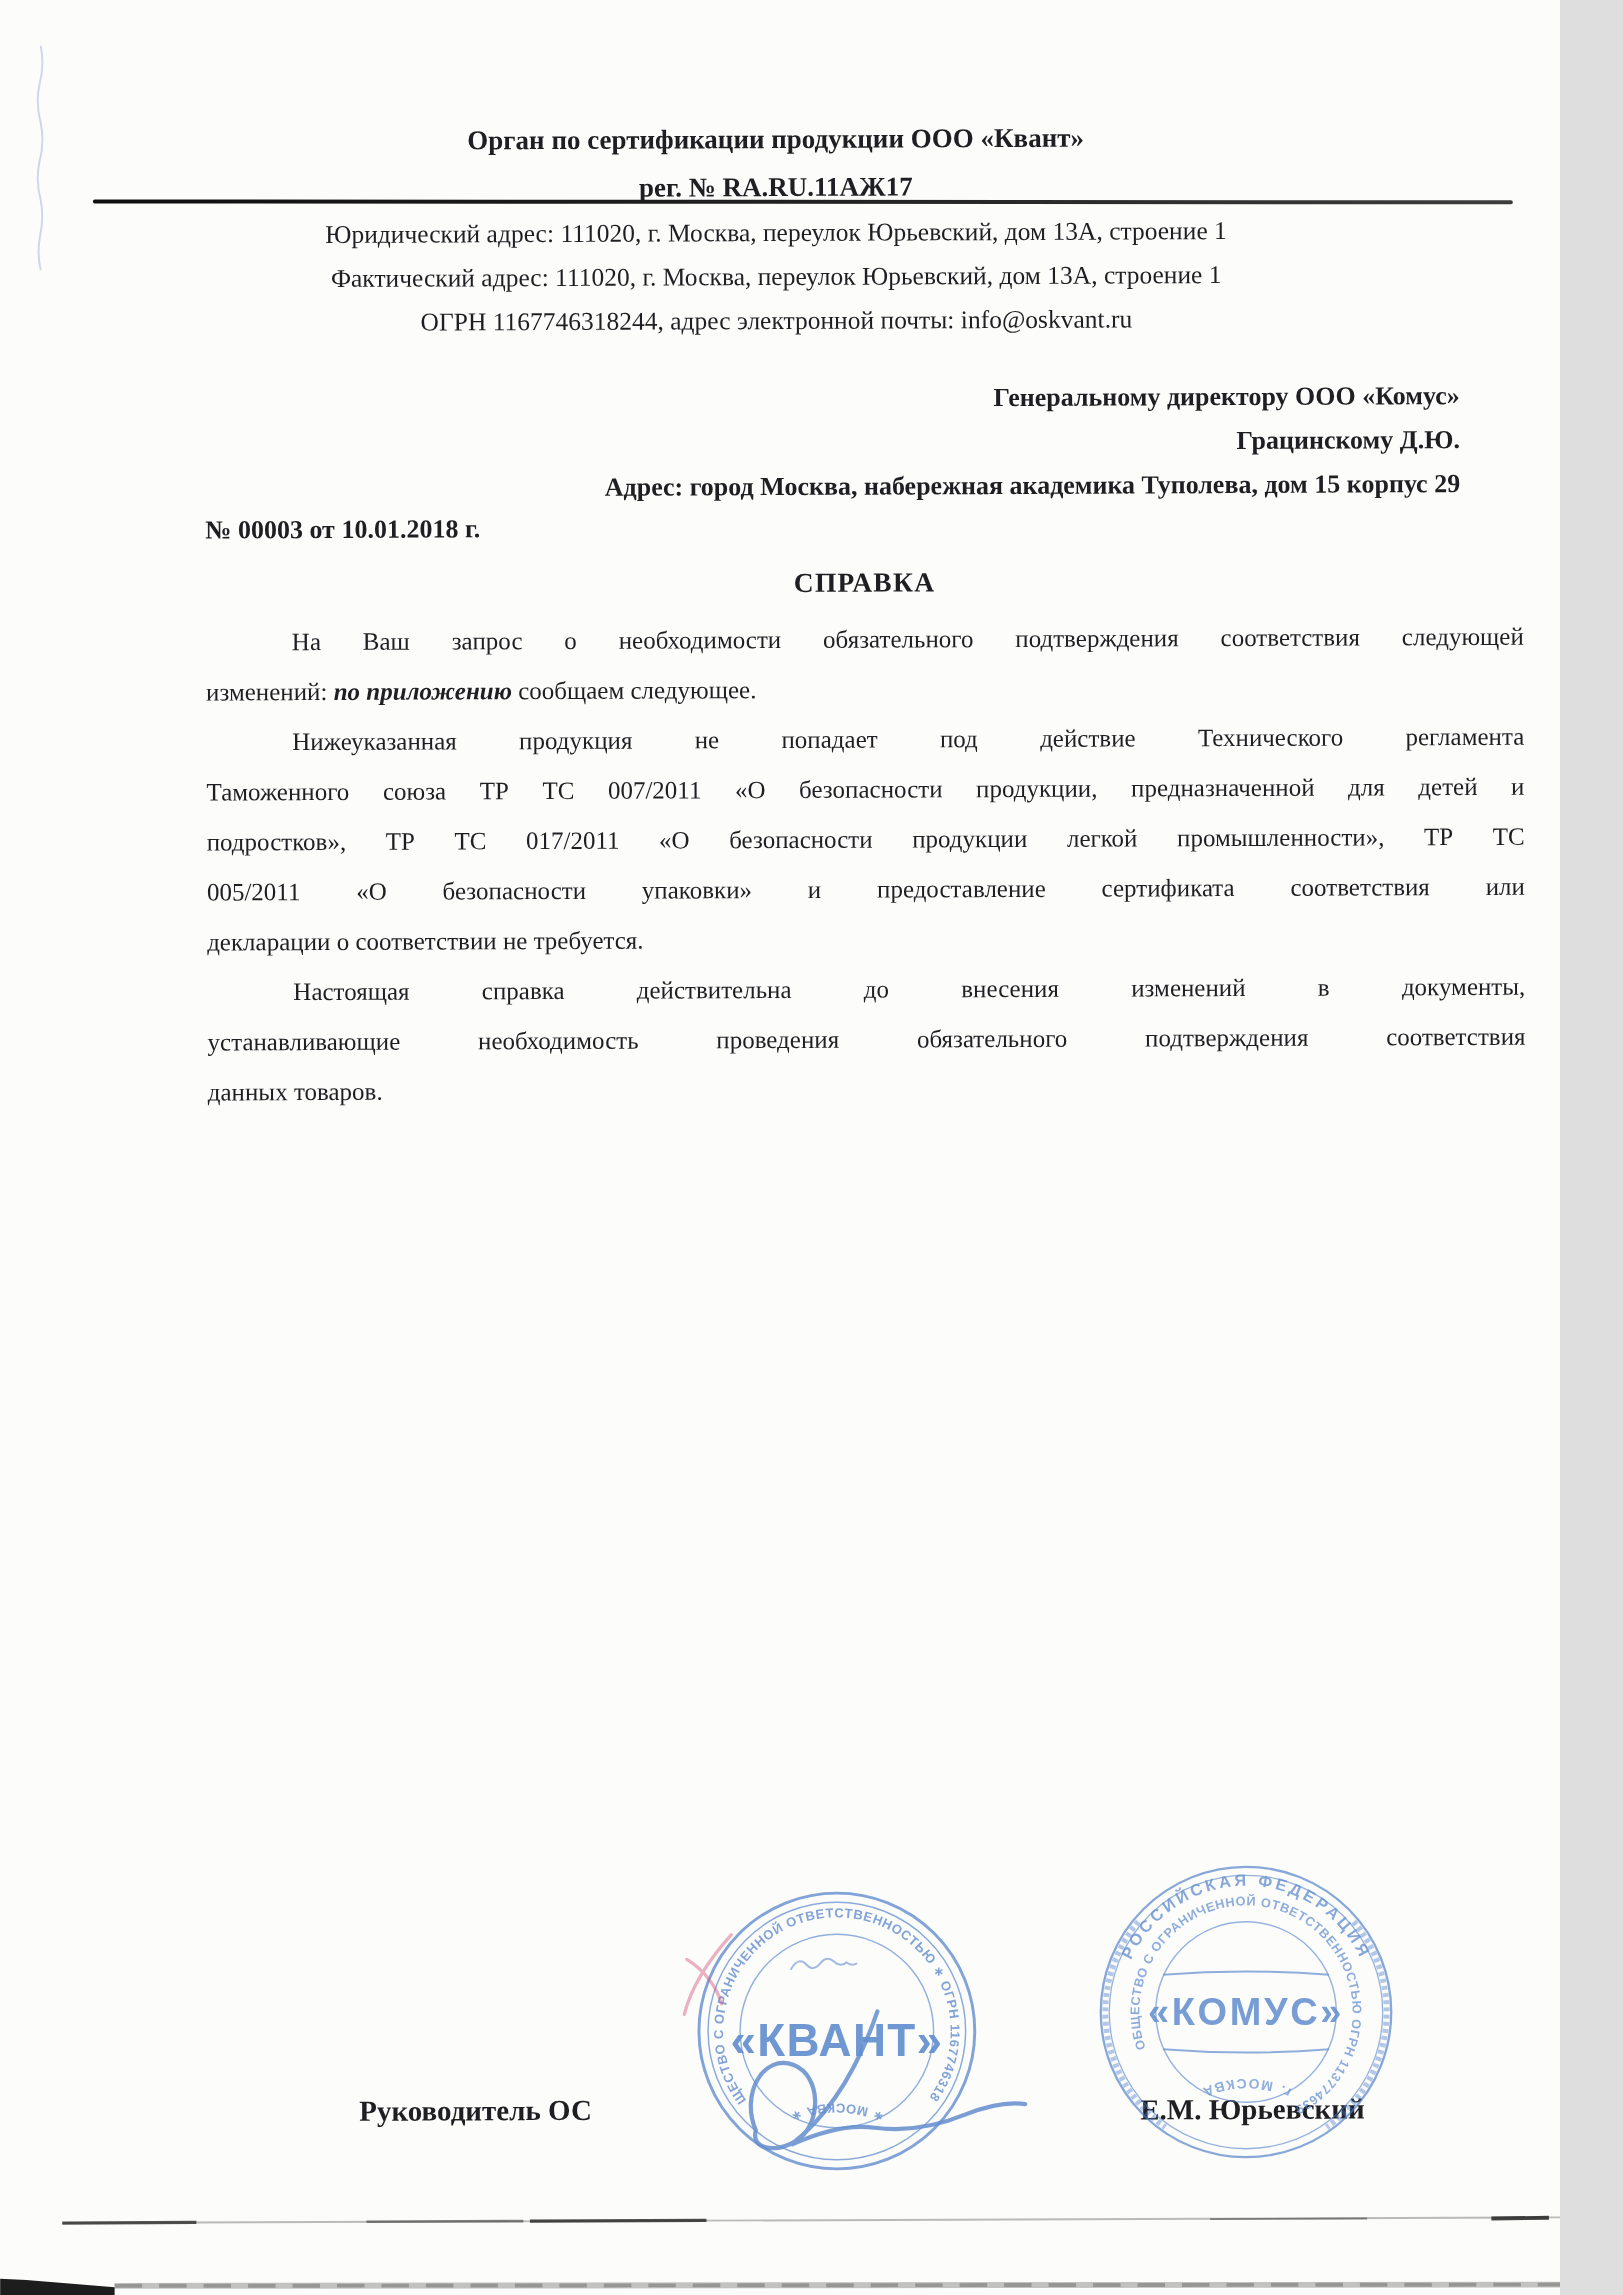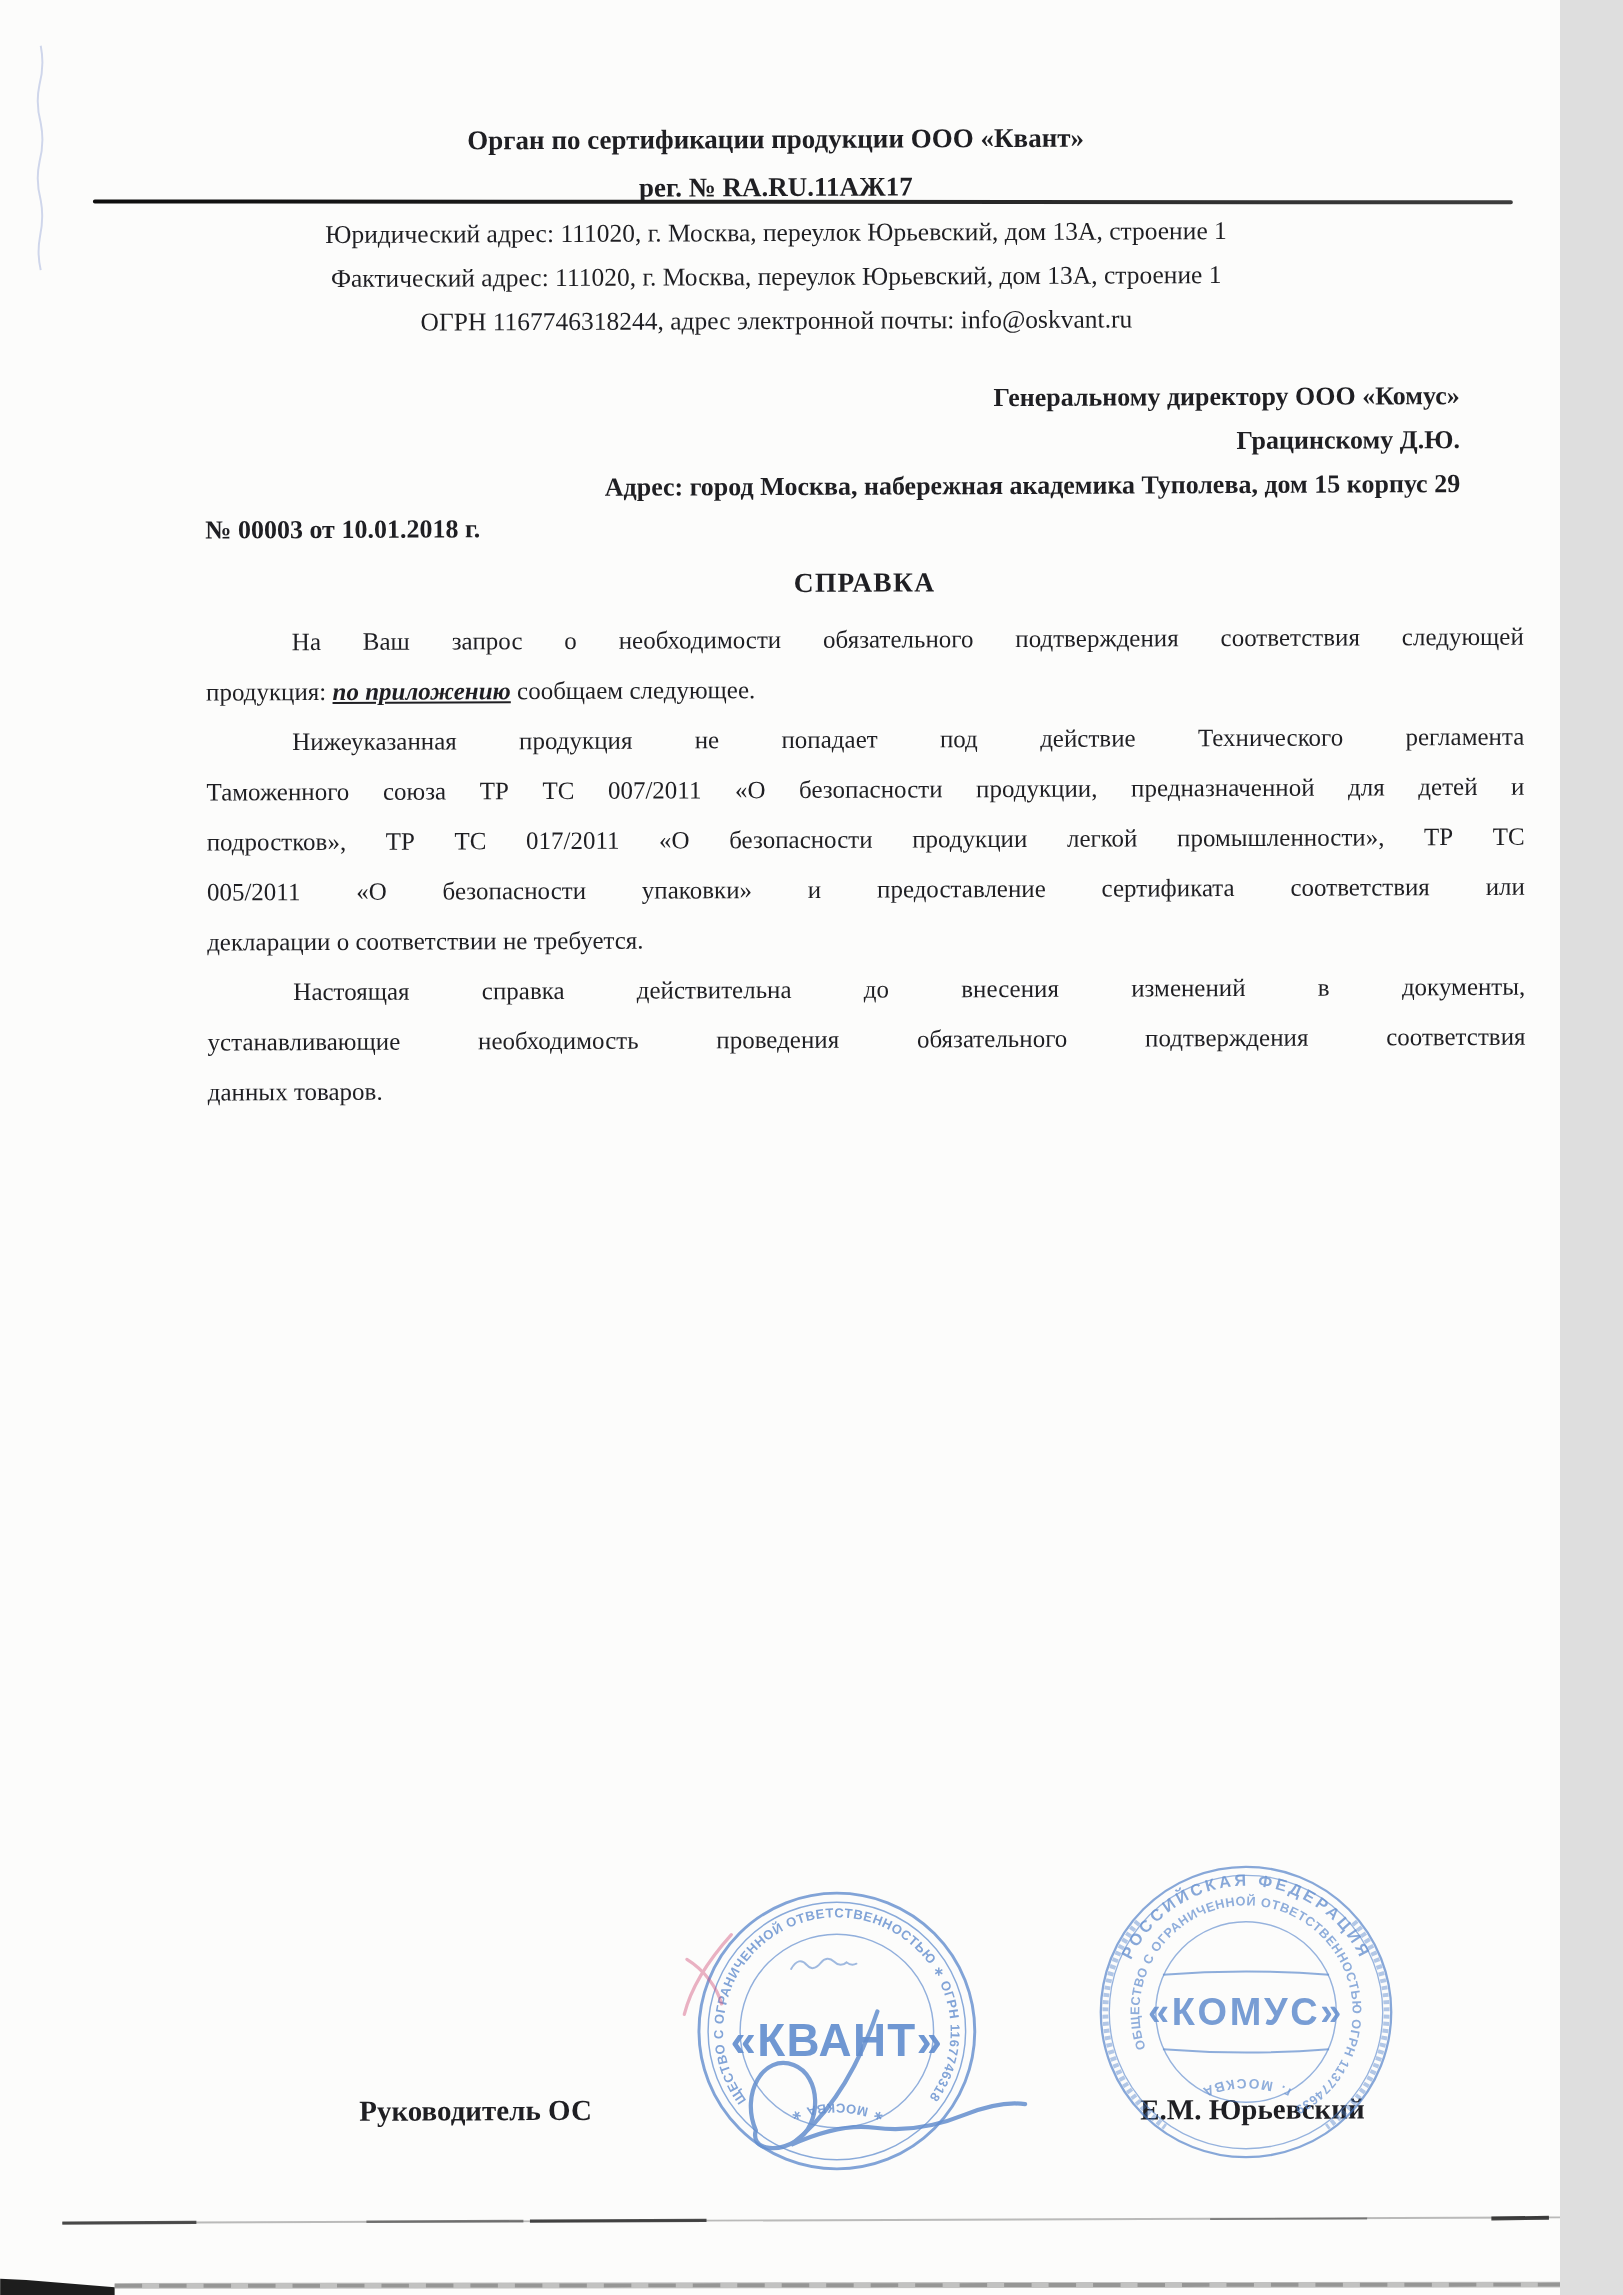--- a/index.html
+++ b/index.html
@@ -29,21 +29,21 @@
     font-weight:bold; font-size:26px; }
 
   .doc-title { position:absolute; top:567px; left:208px; width:1318px;
     text-align:center; font-weight:bold; font-size:27.5px; letter-spacing:1.3px; }
 
   .body-text { position:absolute; top:615px; left:208px; width:1318px;
     font-size:25px; line-height:50px; }
   .ln { text-align:justify; text-align-last:justify; }
   .ln-last { text-align:left; text-align-last:left; }
   .indent { text-indent:86px; }
-  .emph { font-weight:bold; font-style:italic;text-decoration:underline; }
+  .emph { font-weight:bold; font-style:italic; }
 
   .sig-role { position:absolute; top:2093px; left:355px; font-weight:bold; font-size:29px; }
   .sig-name { position:absolute; top:2095px; left:1136px; font-weight:bold; font-size:29px; }
 
   svg.stamp { position:absolute; }
   .stamp text, .stamp textPath {
     font-family:"Liberation Sans","DejaVu Sans",sans-serif; font-weight:bold;
     fill:var(--stamp-blue,#4a7cc7);
   }
   .stamp .st { stroke:var(--stamp-blue,#4a7cc7); fill:none; }
@@ -73,21 +73,21 @@
       <div>Грацинскому Д.Ю.</div>
       <div>Адрес: город Москва, набережная академика Туполева, дом 15 корпус 29</div>
     </div>
 
     <div class="refnum">№ 00003 от 10.01.2018 г.</div>
 
     <div class="doc-title">СПРАВКА</div>
 
     <div class="body-text">
       <div class="ln indent">На Ваш запрос о необходимости обязательного подтверждения соответствия следующей</div>
-      <div class="ln-last"><span>продукция: </span><span class="emph">по приложению</span><span> сообщаем следующее.</span></div>
+      <div class="ln-last"><span>изменений: </span><span class="emph">по приложению</span><span> сообщаем следующее.</span></div>
       <div class="ln indent">Нижеуказанная продукция не попадает под действие Технического регламента</div>
       <div class="ln">Таможенного союза ТР ТС 007/2011 «О безопасности продукции, предназначенной для детей и</div>
       <div class="ln">подростков», ТР ТС 017/2011 «О безопасности продукции легкой промышленности», ТР ТС</div>
       <div class="ln">005/2011 «О безопасности упаковки» и предоставление сертификата соответствия или</div>
       <div class="ln-last">декларации о соответствии не требуется.</div>
       <div class="ln indent">Настоящая справка действительна до внесения изменений в документы,</div>
       <div class="ln">устанавливающие необходимость проведения обязательного подтверждения соответствия</div>
       <div class="ln-last">данных товаров.</div>
     </div>
 

